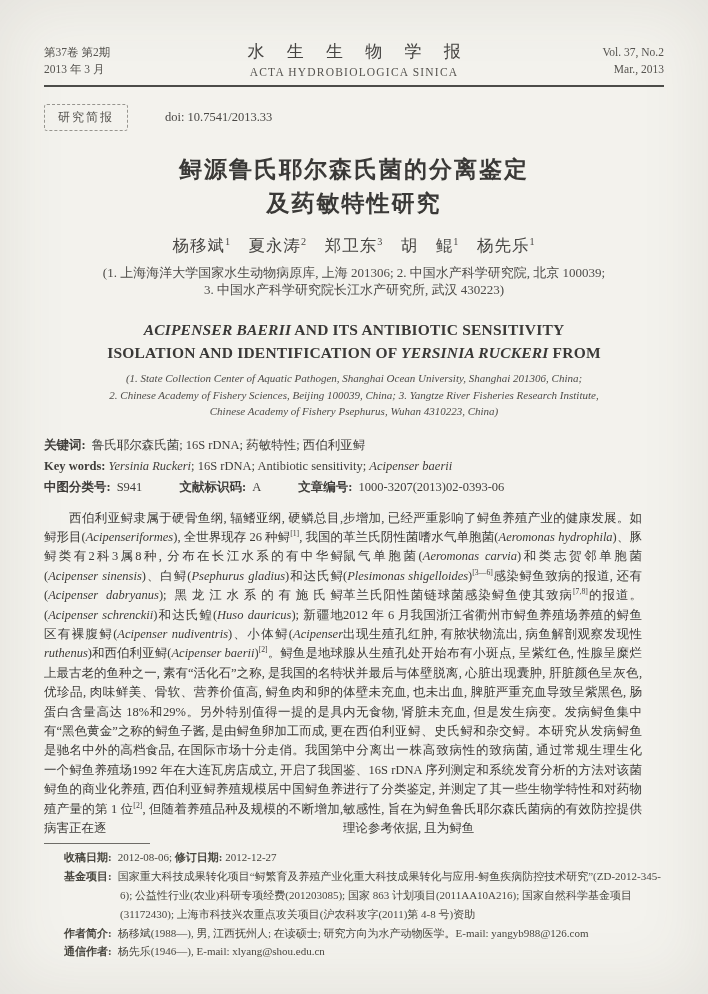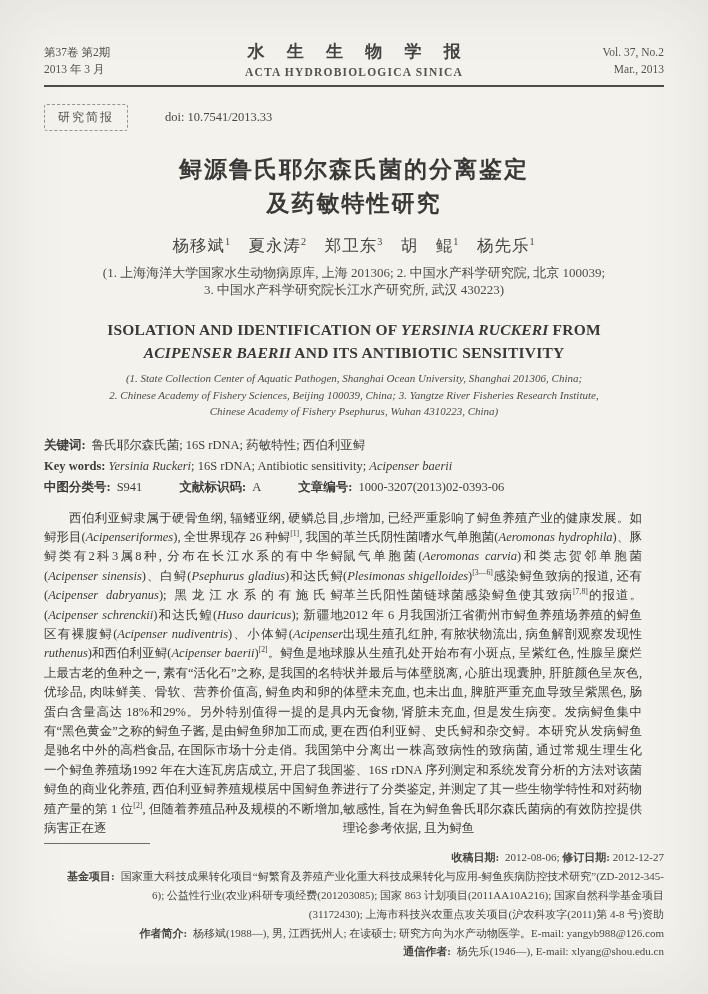--- a/index.html
+++ b/index.html
@@ -9,21 +9,21 @@
     background:linear-gradient(135deg,#f7f6f2 0%,#f2f1ec 55%,#edecd e6 100%);
     background-color:#f3f2ed;
     box-shadow:inset 0 0 70px rgba(90,80,60,.10);
     color:#3c3c3c;font-family:"Liberation Serif",serif;
   }
   
   .header{display:flex;justify-content:space-between;align-items:flex-end;
     padding-bottom:7px;border-bottom:2px solid #4c4c49;}
   .h-side{font-size:11.5px;line-height:17px;color:#55534f;width:120px;}
   .h-side.right{text-align:right;}
-  .h-center{text-align:center;flex:1;font-weight:bold;}
+  .h-center{text-align:center;flex:1;}
   .journal-cn{font-size:17px;letter-spacing:9px;color:#454341;text-indent:9px;}
   .journal-en{font-size:11.5px;letter-spacing:1.2px;margin-top:3px;color:#55534f;}
   
   .meta-row{margin-top:17px;display:flex;align-items:center;}
   .badge{border:1.5px dashed #97958f;border-radius:3px;padding:4px 13px;
     font-size:12px;color:#55534f;letter-spacing:2px;}
   .doi{margin-left:37px;font-size:12.5px;color:#4a4845;}
   
   .title-cn{margin-top:21px;text-align:center;font-family:"Liberation Sans",sans-serif;
     font-weight:bold;font-size:23px;line-height:34px;letter-spacing:2px;color:#3a3937;}
@@ -41,21 +41,21 @@
   .kw .pair{margin-right:34px;}
   
   .body-cols{margin-top:11px;display:flex;font-size:12.5px;
     line-height:19.4px;text-align:justify;color:#3c3a37;}
   .col{width:299px;}
   .col p{margin:0;}
   .col.first p{text-indent:2em;}
   
   .fn-rule{margin-top:5px;width:106px;border-top:1.5px solid #6e6c67;}
   .fns{margin:4px 0 0 20px;font-size:11px;line-height:18.8px;color:#48463f;}
-  .fnrow{padding-left:56px;text-indent:-56px;text-align:right;}
+  .fnrow{padding-left:56px;text-indent:-56px;}
   .fnrow .lab{font-weight:bold;margin-right:6px;}
 </style>
 </head>
 <body>
 
 <div class="paper">
 
   <div class="header">
     <div class="h-side">
       <div>第37卷 第2期</div>
@@ -82,22 +82,22 @@
   </div>
 
   <div class="authors-cn"><span>杨移斌</span><sup>1</sup><span>　</span><span>夏永涛</span><sup>2</sup><span>　</span><span>郑卫东</span><sup>3</sup><span>　</span><span>胡　鲲</span><sup>1</sup><span>　</span><span>杨先乐</span><sup>1</sup></div>
 
   <div class="affil-cn">
     <div>(1. 上海海洋大学国家水生动物病原库, 上海 201306; 2. 中国水产科学研究院, 北京 100039;</div>
     <div>3. 中国水产科学研究院长江水产研究所, 武汉 430223)</div>
   </div>
 
   <div class="title-en">
+    <div><i>ACIPENSER BAERII</i><span> AND ITS ANTIBIOTIC SENSITIVITY</span></div>
     <div><span>ISOLATION AND IDENTIFICATION OF </span><i>YERSINIA RUCKERI</i><span> FROM</span></div>
-    <div><i>ACIPENSER BAERII</i><span> AND ITS ANTIBIOTIC SENSITIVITY</span></div>
   </div>
 
 
   <div class="affil-en">
     <div>(1. State Collection Center of Aquatic Pathogen, Shanghai Ocean University, Shanghai 201306, China;</div>
     <div>2. Chinese Academy of Fishery Sciences, Beijing 100039, China; 3. Yangtze River Fisheries Research Institute,</div>
     <div>Chinese Academy of Fishery Psephurus, Wuhan 4310223, China)</div>
   </div>
 
   <div class="kw">

